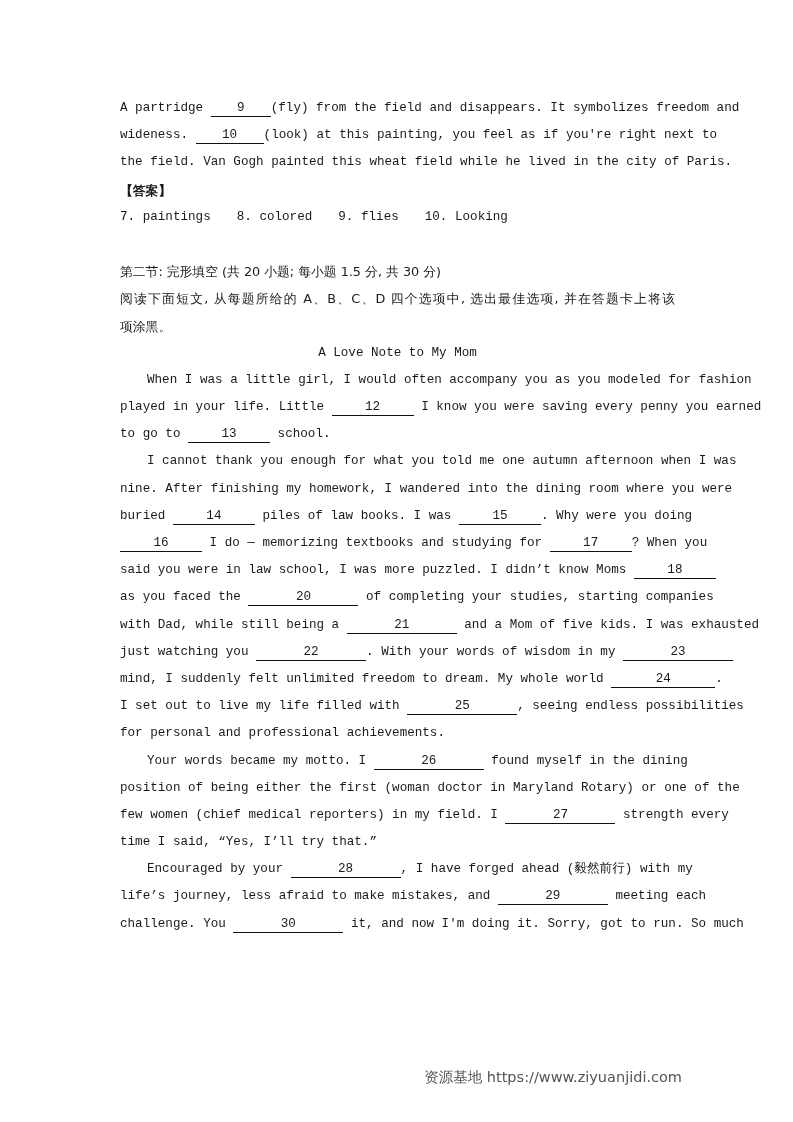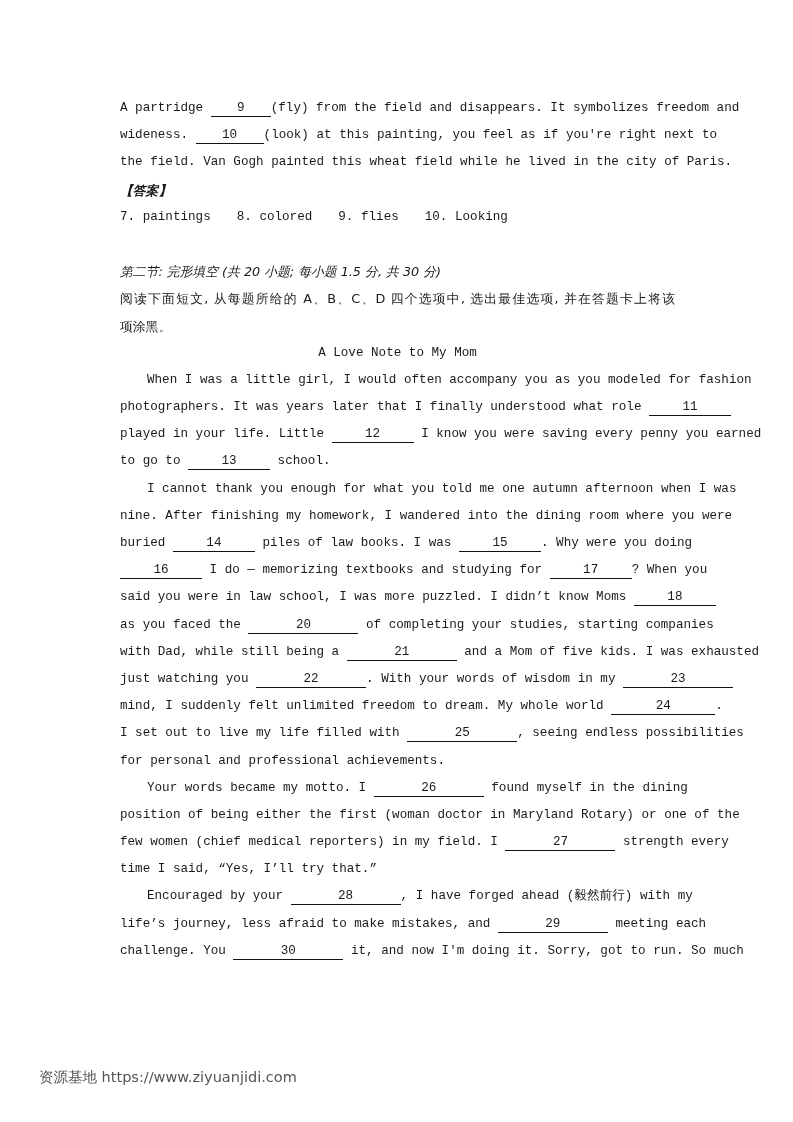--- a/index.html
+++ b/index.html
@@ -40,21 +40,20 @@
     .line.center {
       text-align: right;
       text-align-last: center;
     }
     .cjk {
       font-family: "DejaVu Sans", "Liberation Sans", sans-serif;
       font-size: 12.8px;
     }
     .bold {
       font-weight: bold;
-      font-style: italic;
     }
     .blank {
       display: inline-block;
       border-bottom: 1px solid #111;
       text-align: center;
       line-height: 15px;
       height: 15px;
       vertical-align: baseline;
       text-align-last: center;
     }
@@ -62,25 +61,24 @@
       margin-right: 26px;
     }
     .spacer {
       height: 27.2px;
     }
     .footer {
       position: absolute;
       top: 1068px;
       left: 0;
       width: 682px;
-      text-align: left;
+      text-align: right;
       font-family: "DejaVu Sans", "Liberation Sans", sans-serif;
       font-size: 14.5px;
       color: #555;
-      padding-left: 39px;
     }
   </style>
 </head>
 <body>
 
 <div class="page">
 
   <div class="line">
     <span>A partridge </span><span class="blank" style="width:60px">9</span><span>(fly) from the field and disappears. It symbolizes freedom and</span>
   </div>
@@ -98,23 +96,20 @@
 
   <div class="spacer"></div>
 
   <div class="line last cjk bold" style="font-weight:normal">第二节: 完形填空 (共 20 小题; 每小题 1.5 分, 共 30 分)</div>
   <div class="line cjk">阅读下面短文, 从每题所给的 A、B、C、D 四个选项中, 选出最佳选项, 并在答题卡上将该</div>
   <div class="line last cjk">项涂黑。</div>
 
   <div class="line center">A Love Note to My Mom</div>
 
   <div class="line indent"><span>When I was a little girl, I would often accompany you as you modeled for fashion</span></div>
-  <div class="line">
-    <span>photographers. It was years later that I finally understood what role </span><span class="blank" style="width:82px">11</span>
-  </div>
   <div class="line">
     <span>played in your life. Little </span><span class="blank" style="width:82px">12</span><span> I know you were saving every penny you earned</span>
   </div>
   <div class="line last">
     <span>to go to </span><span class="blank" style="width:82px">13</span><span> school.</span>
   </div>
 
   <div class="line indent"><span>I cannot thank you enough for what you told me one autumn afternoon when I was</span></div>
   <div class="line"><span>nine. After finishing my homework, I wandered into the dining room where you were</span></div>
   <div class="line">

